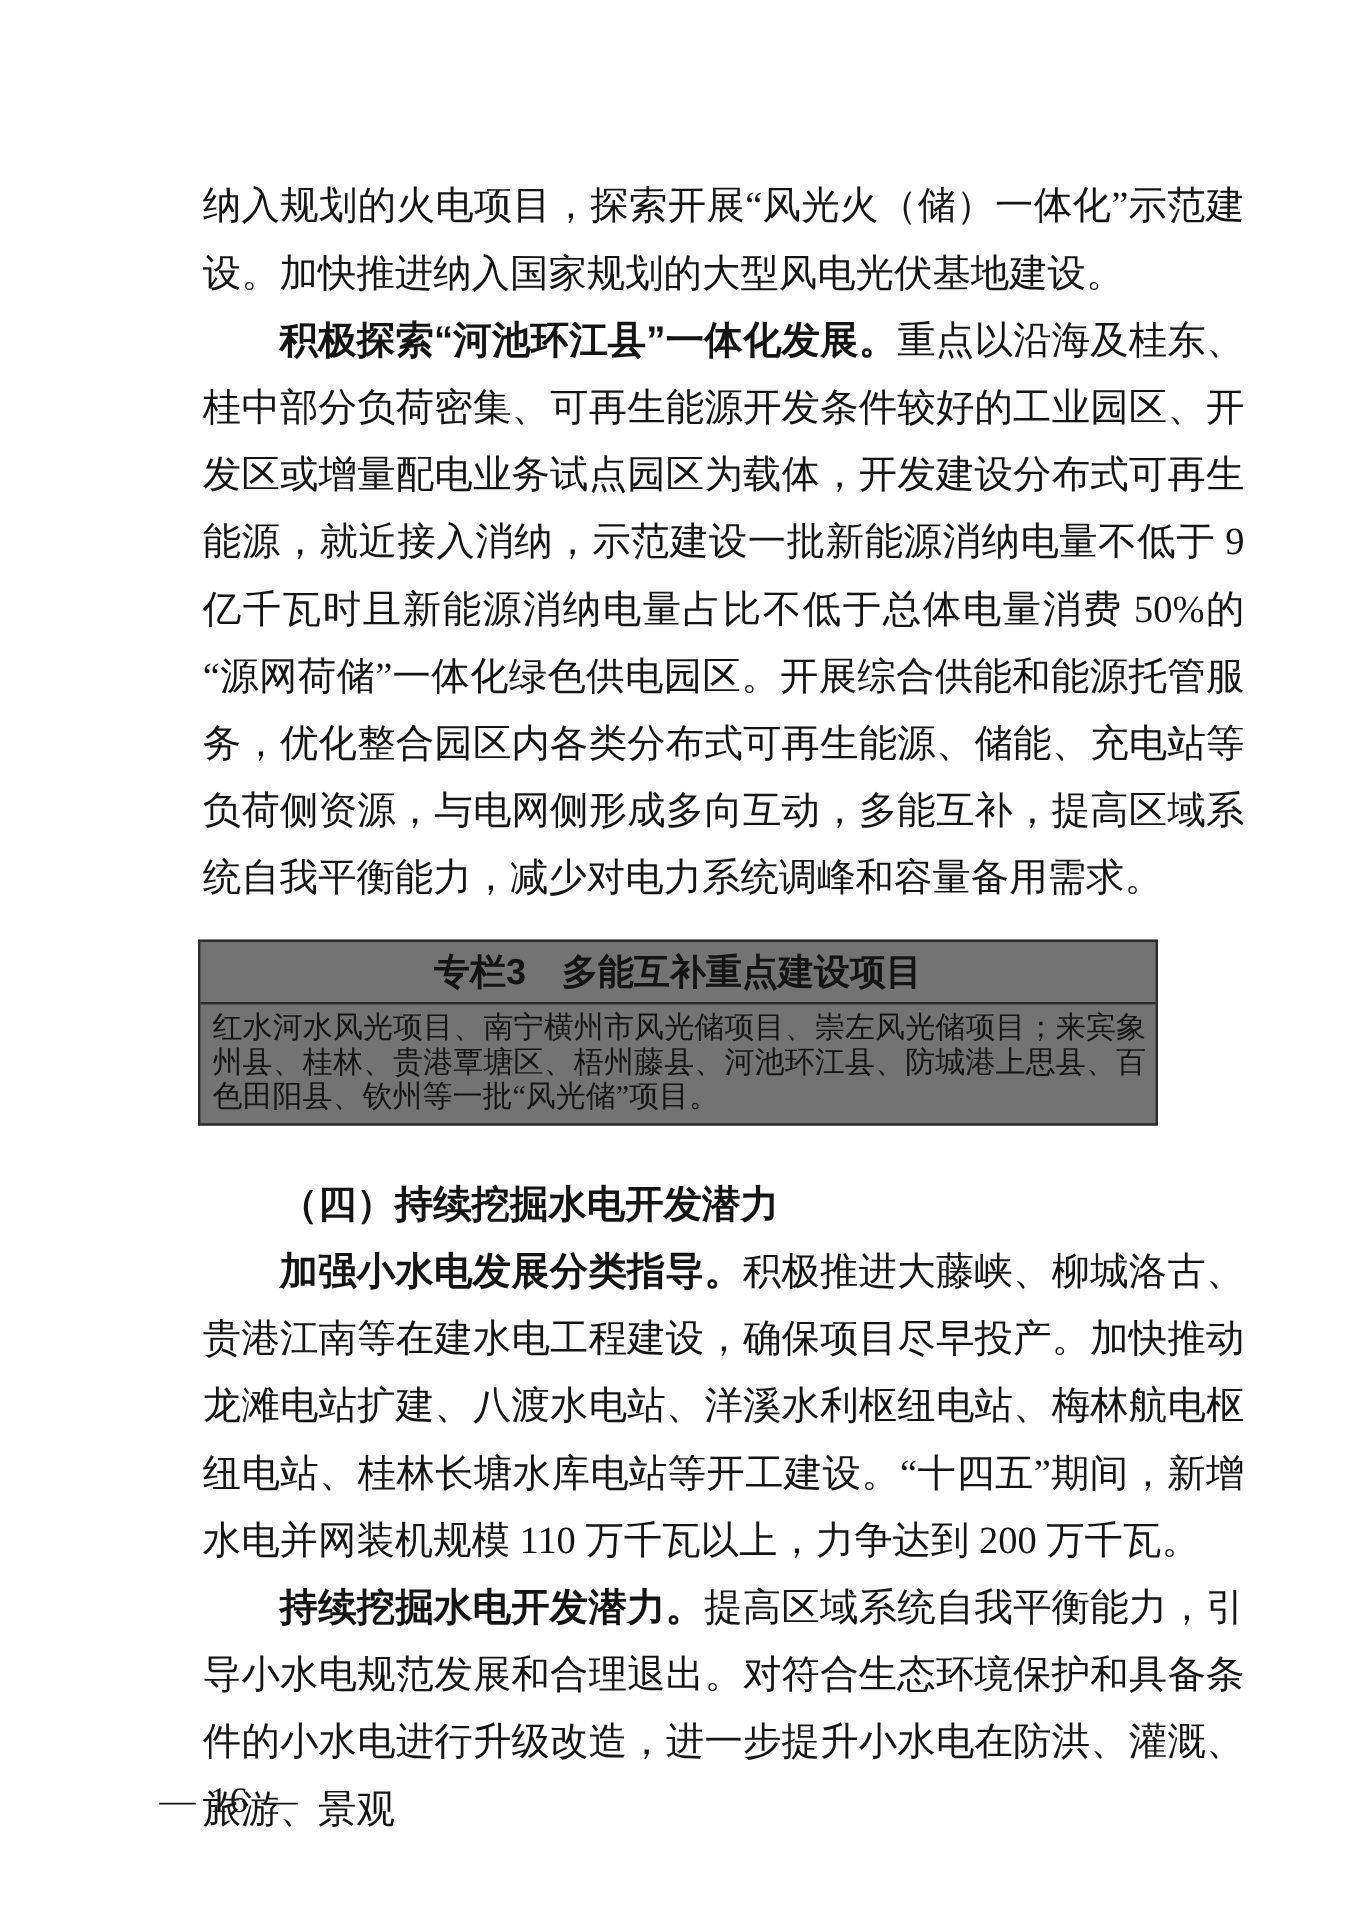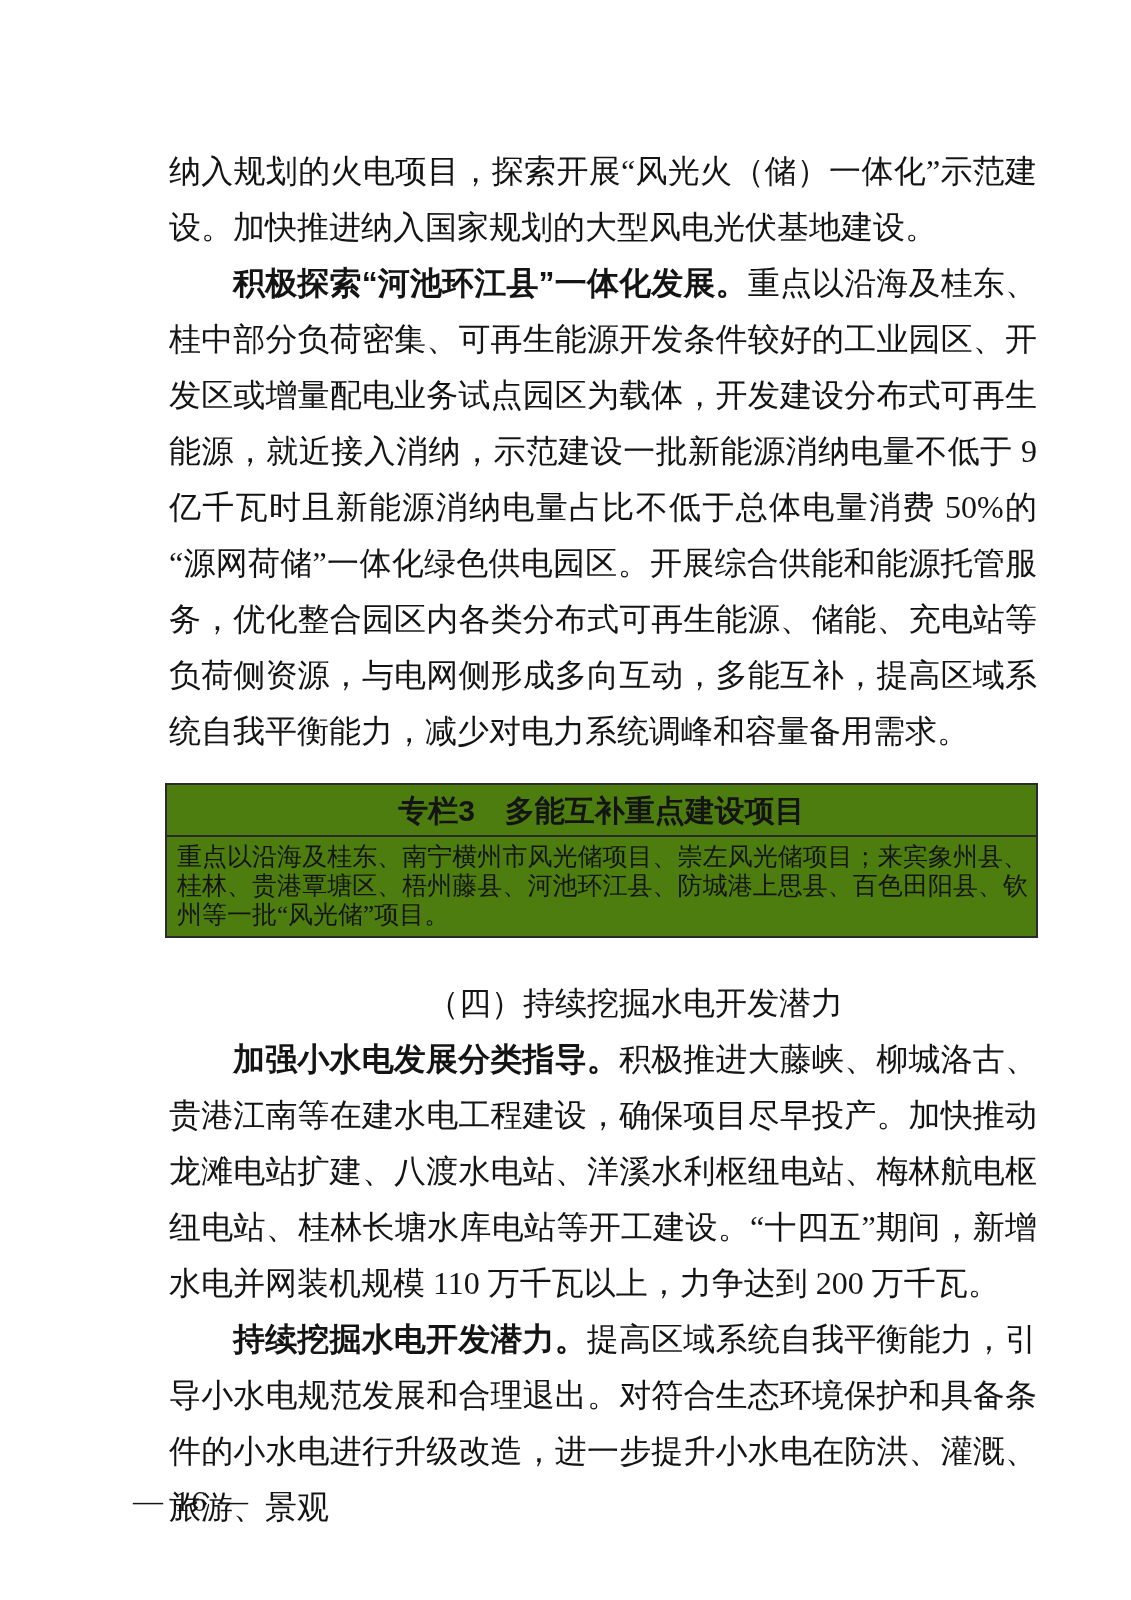--- a/index.html
+++ b/index.html
@@ -26,30 +26,30 @@
     text-align: justify;
     text-justify: inter-character;
     color: #141414;
   }
   .indent { text-indent: 2em; }
   .bold-lead {
     font-weight: bold;
     font-family: "Liberation Sans", "DejaVu Sans", sans-serif;
   }
   .heading {
-    font-weight: normal;
+    font-weight: bold;
     font-family: "Liberation Sans", "DejaVu Sans", sans-serif;
     margin-top: 37px;
-    text-align: center;
+    text-align: left;
   }
   .box {
-    width: 873px;
+    width: 800px;
     margin: 24px 0 0 -4px;
     border: 2px solid #2b2b2b;
-    background: #4d7c0f;
+    background: #737373;
   }
   .box-header {
     font-size: 30px;
     line-height: 38px;
     font-weight: bold;
     font-family: "Liberation Sans", "DejaVu Sans", sans-serif;
     text-align: center;
     padding: 7px 0 5px 0;
     border-bottom: 2px solid #2b2b2b;
     color: #141414;
@@ -76,21 +76,21 @@
 
 <div class="page">
   <div class="content">
 
     <p class="para">纳入规划的火电项目，探索开展“风光火（储）一体化”示范建设。加快推进纳入国家规划的大型风电光伏基地建设。</p>
 
     <p class="para indent"><span class="bold-lead">积极探索“河池环江县”一体化发展。</span><span>重点以沿海及桂东、桂中部分负荷密集、可再生能源开发条件较好的工业园区、开发区或增量配电业务试点园区为载体，开发建设分布式可再生能源，就近接入消纳，示范建设一批新能源消纳电量不低于 9 亿千瓦时且新能源消纳电量占比不低于总体电量消费 50%的“源网荷储”一体化绿色供电园区。开展综合供能和能源托管服务，优化整合园区内各类分布式可再生能源、储能、充电站等负荷侧资源，与电网侧形成多向互动，多能互补，提高区域系统自我平衡能力，减少对电力系统调峰和容量备用需求。</span></p>
 
     <div class="box">
       <div class="box-header">专栏3　多能互补重点建设项目</div>
-      <div class="box-body">重点以沿海及桂东、南宁横州市风光储项目、崇左风光储项目；来宾象州县、桂林、贵港覃塘区、梧州藤县、河池环江县、防城港上思县、百色田阳县、钦州等一批“风光储”项目。</div>
+      <div class="box-body">红水河水风光项目、南宁横州市风光储项目、崇左风光储项目；来宾象州县、桂林、贵港覃塘区、梧州藤县、河池环江县、防城港上思县、百色田阳县、钦州等一批“风光储”项目。</div>
     </div>
 
     <p class="para indent heading">（四）持续挖掘水电开发潜力</p>
 
     <p class="para indent"><span class="bold-lead">加强小水电发展分类指导。</span><span>积极推进大藤峡、柳城洛古、贵港江南等在建水电工程建设，确保项目尽早投产。加快推动龙滩电站扩建、八渡水电站、洋溪水利枢纽电站、梅林航电枢纽电站、桂林长塘水库电站等开工建设。“十四五”期间，新增水电并网装机规模 110 万千瓦以上，力争达到 200 万千瓦。</span></p>
 
     <p class="para indent"><span class="bold-lead">持续挖掘水电开发潜力。</span><span>提高区域系统自我平衡能力，引导小水电规范发展和合理退出。对符合生态环境保护和具备条件的小水电进行升级改造，进一步提升小水电在防洪、灌溉、旅游、景观</span></p>
 
   </div>
 

